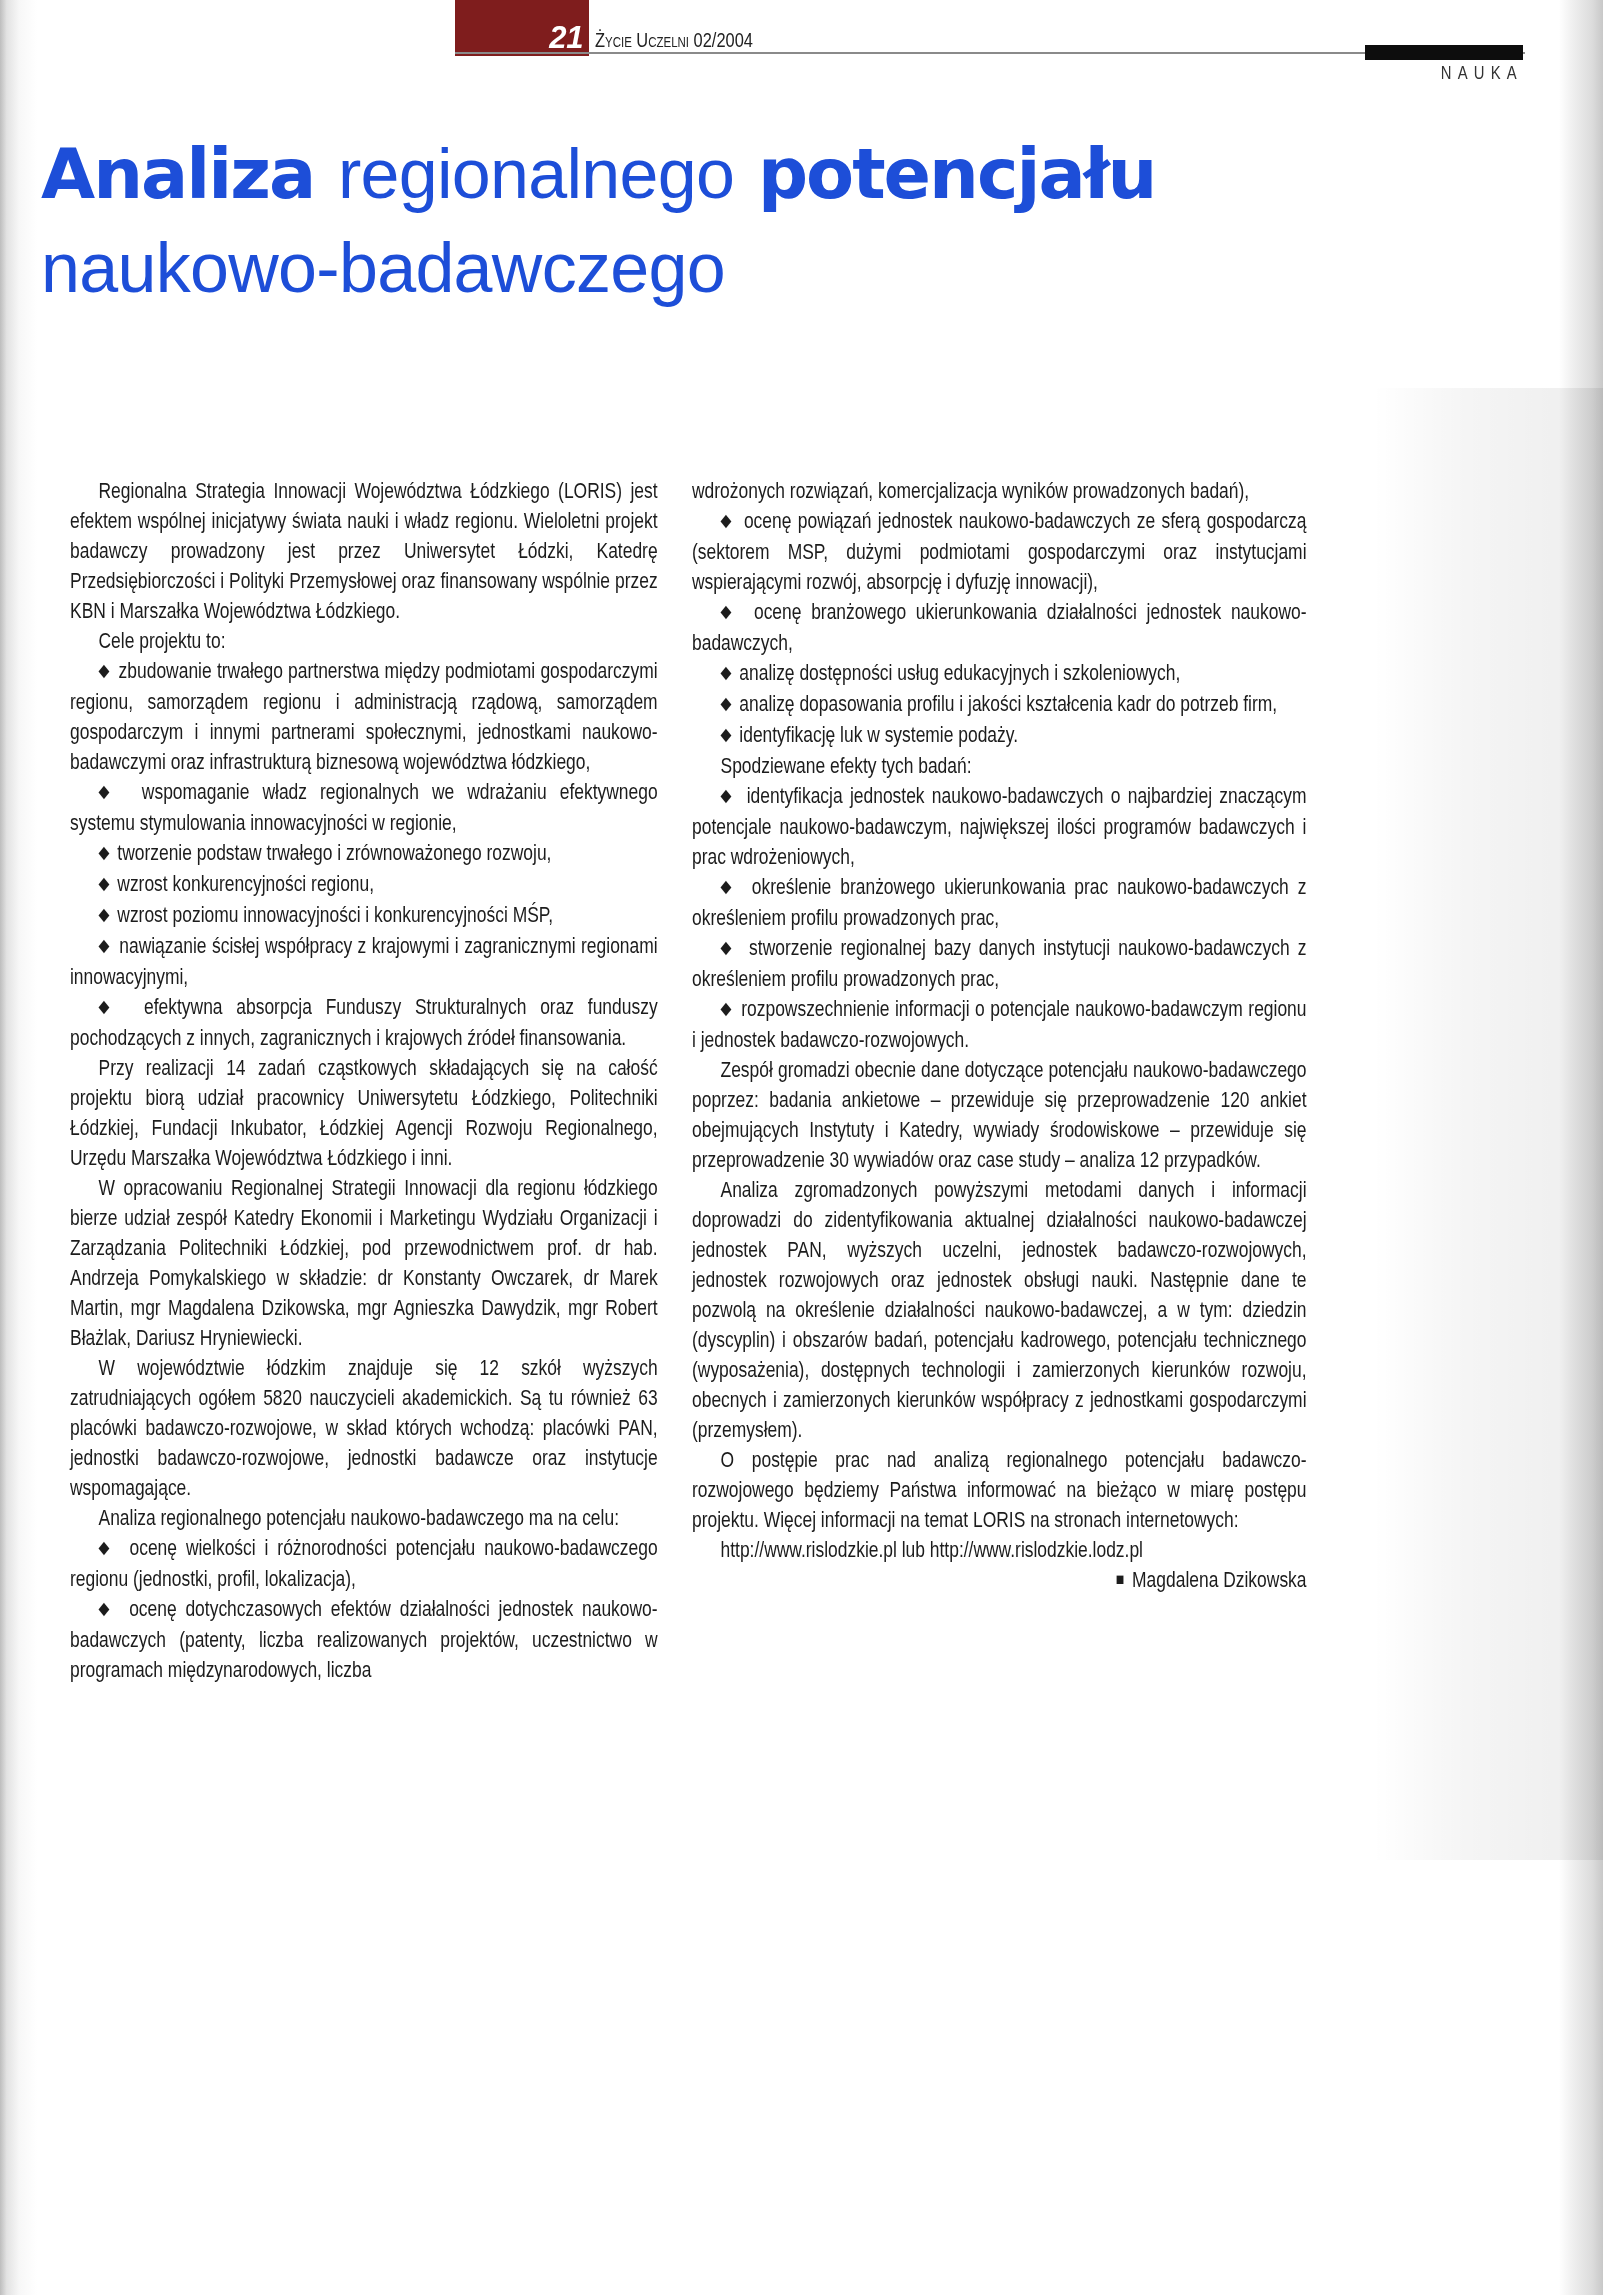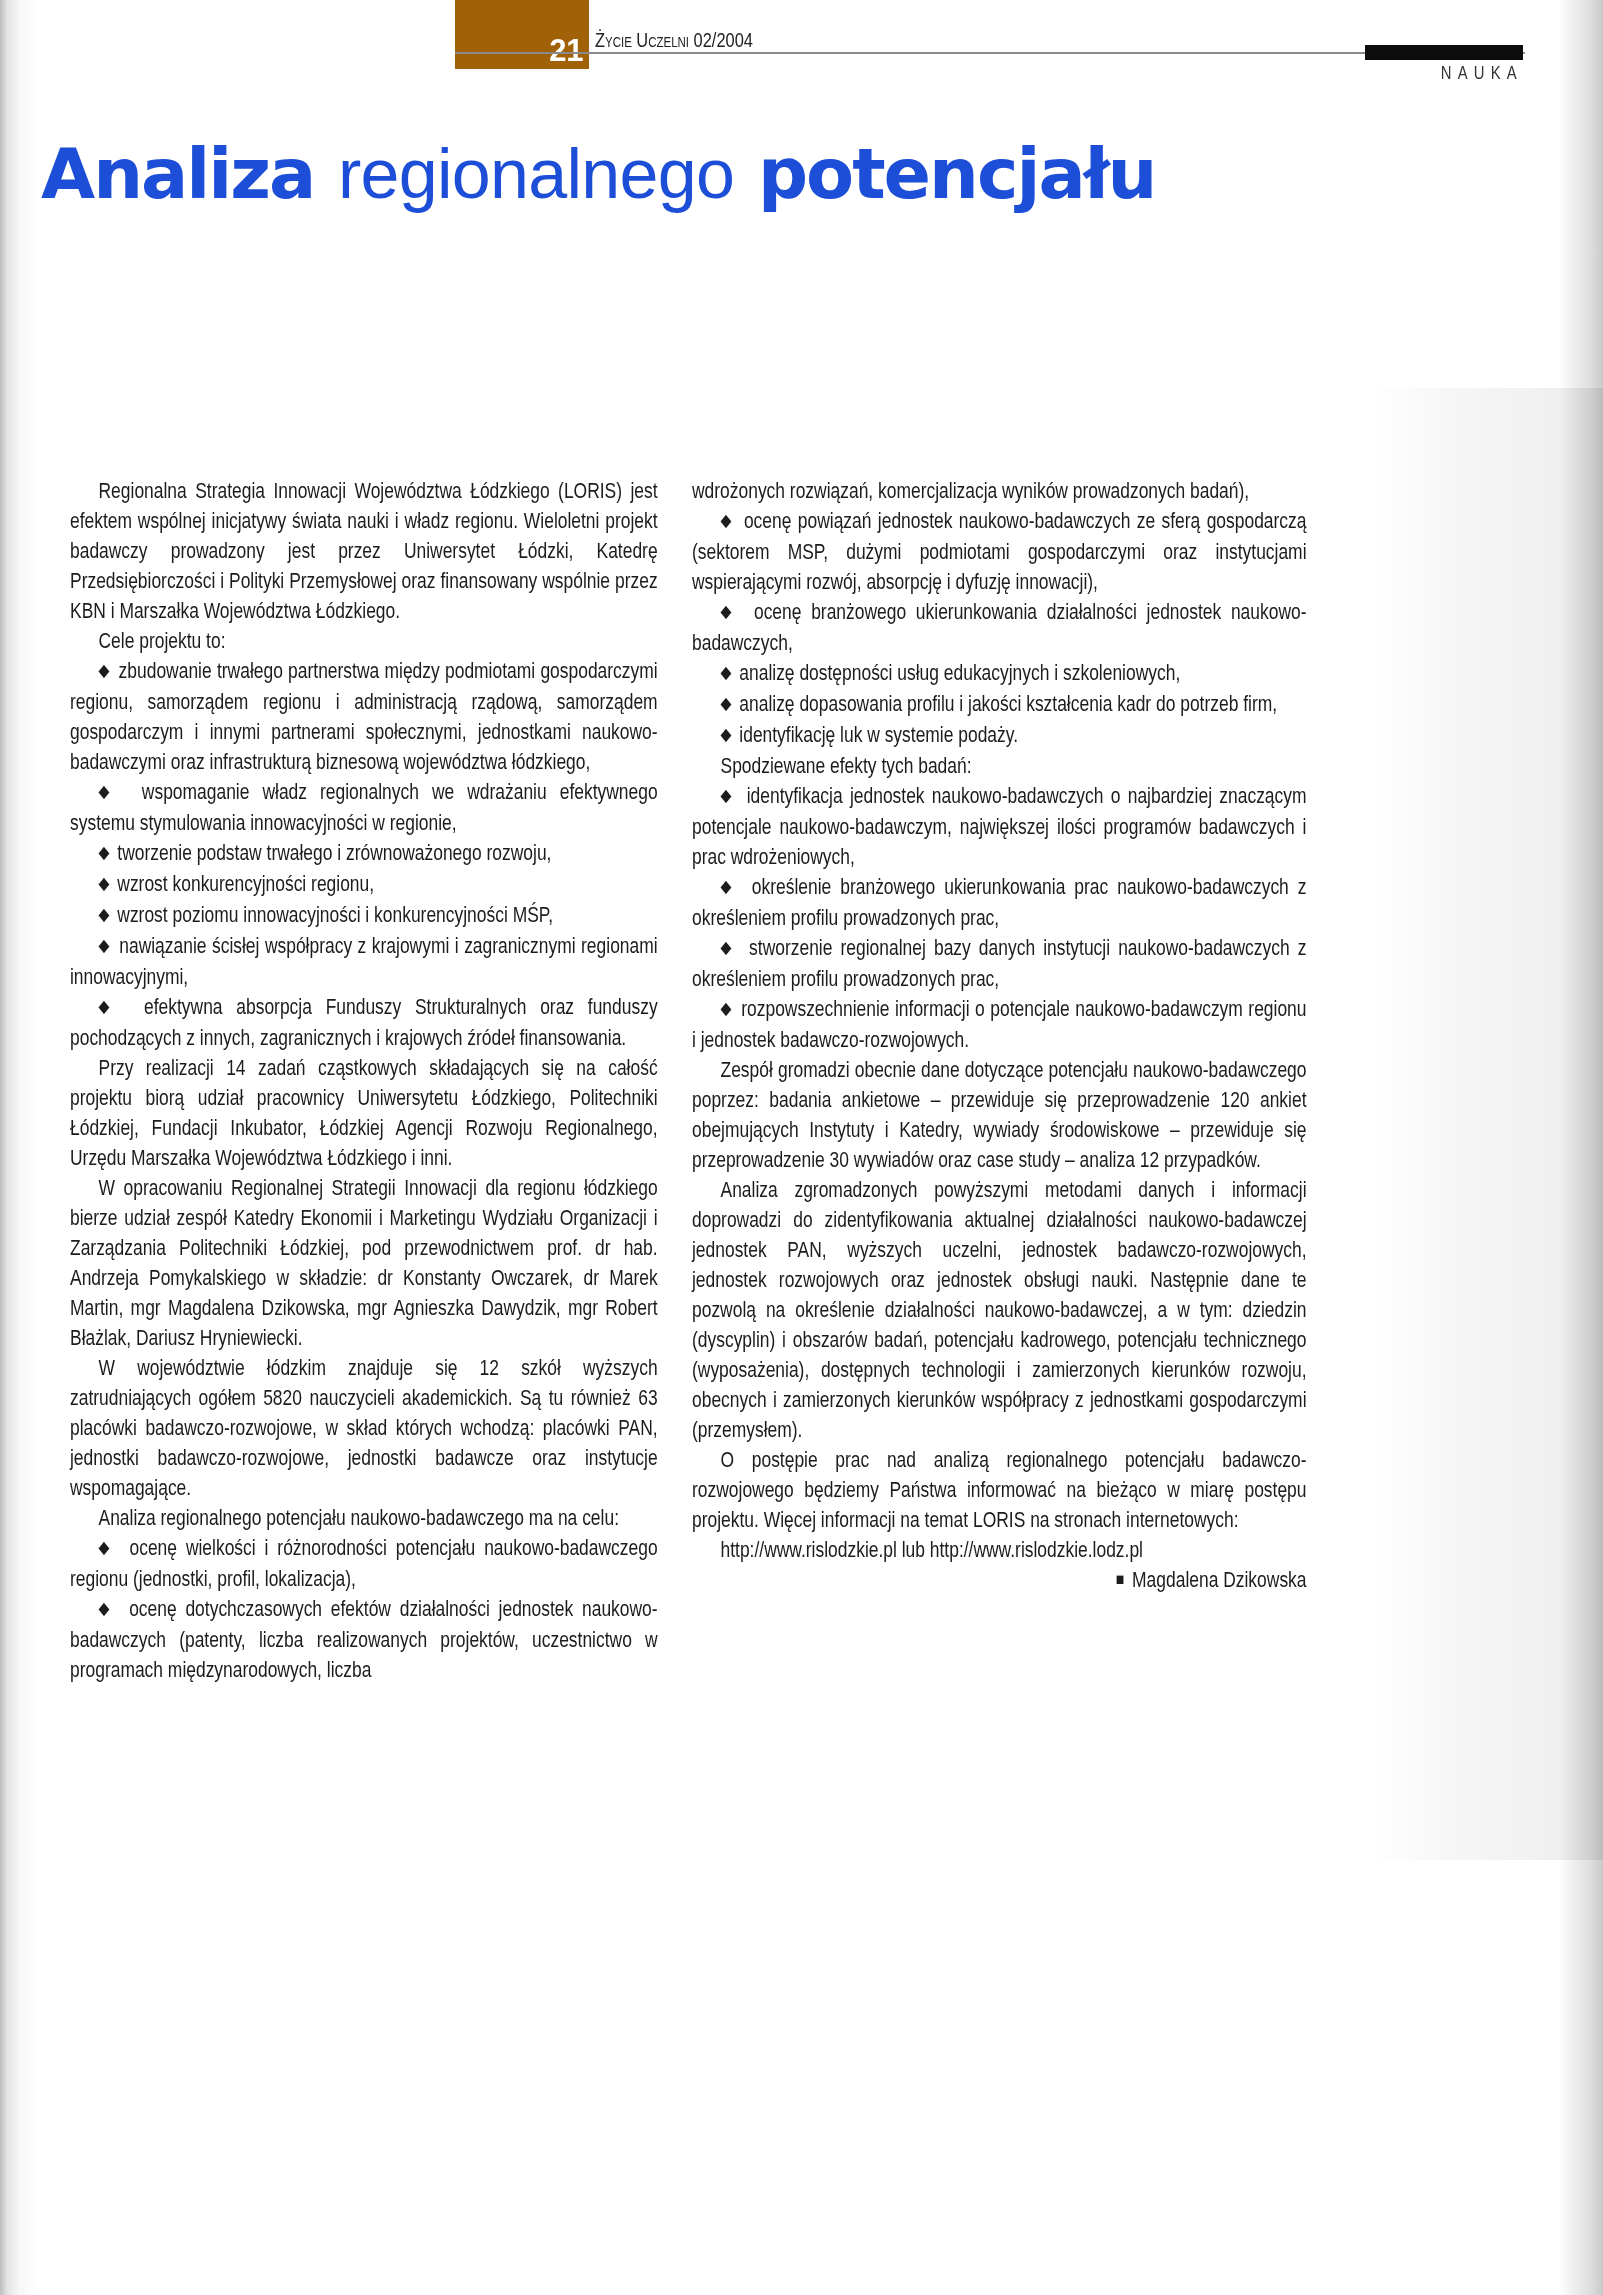--- a/index.html
+++ b/index.html
@@ -15,22 +15,23 @@
     background:
       linear-gradient(90deg, #bdbdbd 0px, #e2e2e2 6.7px, #f7f7f7 19px, #ffffff 37px, #ffffff 1559px, #f0f0f0 1572px, #dcdcdc 1592px, #c8c8c8 1603px);
   }
   .scan-tint {
     position: absolute; left: 1372px; top: 388px; width: 231px; height: 1472px;
     background: linear-gradient(90deg, rgba(0,0,0,0) 0%, rgba(0,0,0,0.04) 40%, rgba(0,0,0,0.07) 100%);
   }
 
   
   .pagenum-box {
-    position: absolute; left: 455px; top: 0; width: 134px; height: 69px;
-    background: #a16207;
+    position: absolute; left: 455px; top: 0; width: 134px; height: 56px;
+    background: #7f1d1d;
+    font-style: italic;
   }
   .pagenum {
     position: absolute; right: 5.4px; bottom: 2.7px;
     color: #ffffff; font-weight: bold; font-size: 31px; line-height: 1;
     font-family: "Liberation Sans", sans-serif;
   }
   .masthead {
     position: absolute; left: 595px; top: 29px;
     font-size: 20px; letter-spacing: 0px; color: #222;
     font-variant: small-caps;
@@ -93,20 +94,21 @@
 </div>
 <div class="masthead">Życie Uczelni 02/2004</div>
 <div class="header-rule"></div>
 <div class="section-bar"></div>
 <div class="section-label">NAUKA</div>
 
 <h1 class="title" style="margin:0;">
   <span class="b">Analiza</span>
   <span class="l">regionalnego</span>
   <span class="b">potencjału</span>
+  <span class="line2">naukowo-badawczego</span>
 </h1>
 
 <div class="col col-left" id="col-left">
     <p>Regionalna Strategia Innowacji Województwa Łódzkiego (LORIS) jest efektem wspólnej inicjatywy świata nauki i władz regionu. Wieloletni projekt badawczy prowadzony jest przez Uniwersytet Łódzki, Katedrę Przedsiębiorczości i Polityki Przemysłowej oraz finansowany wspólnie przez KBN i Marszałka Województwa Łódzkiego.</p>
     <p>Cele projektu to:</p>
     <p class="bullet">zbudowanie trwałego partnerstwa między podmiotami gospodarczymi regionu, samorządem regionu i administracją rządową, samorządem gospodarczym i innymi partnerami społecznymi, jednostkami naukowo-badawczymi oraz infrastrukturą biznesową województwa łódzkiego,</p>
     <p class="bullet">wspomaganie władz regionalnych we wdrażaniu efektywnego systemu stymulowania innowacyjności w regionie,</p>
     <p class="bullet">tworzenie podstaw trwałego i zrównoważonego rozwoju,</p>
     <p class="bullet">wzrost konkurencyjności regionu,</p>
     <p class="bullet">wzrost poziomu innowacyjności i konkurencyjności MŚP,</p>

